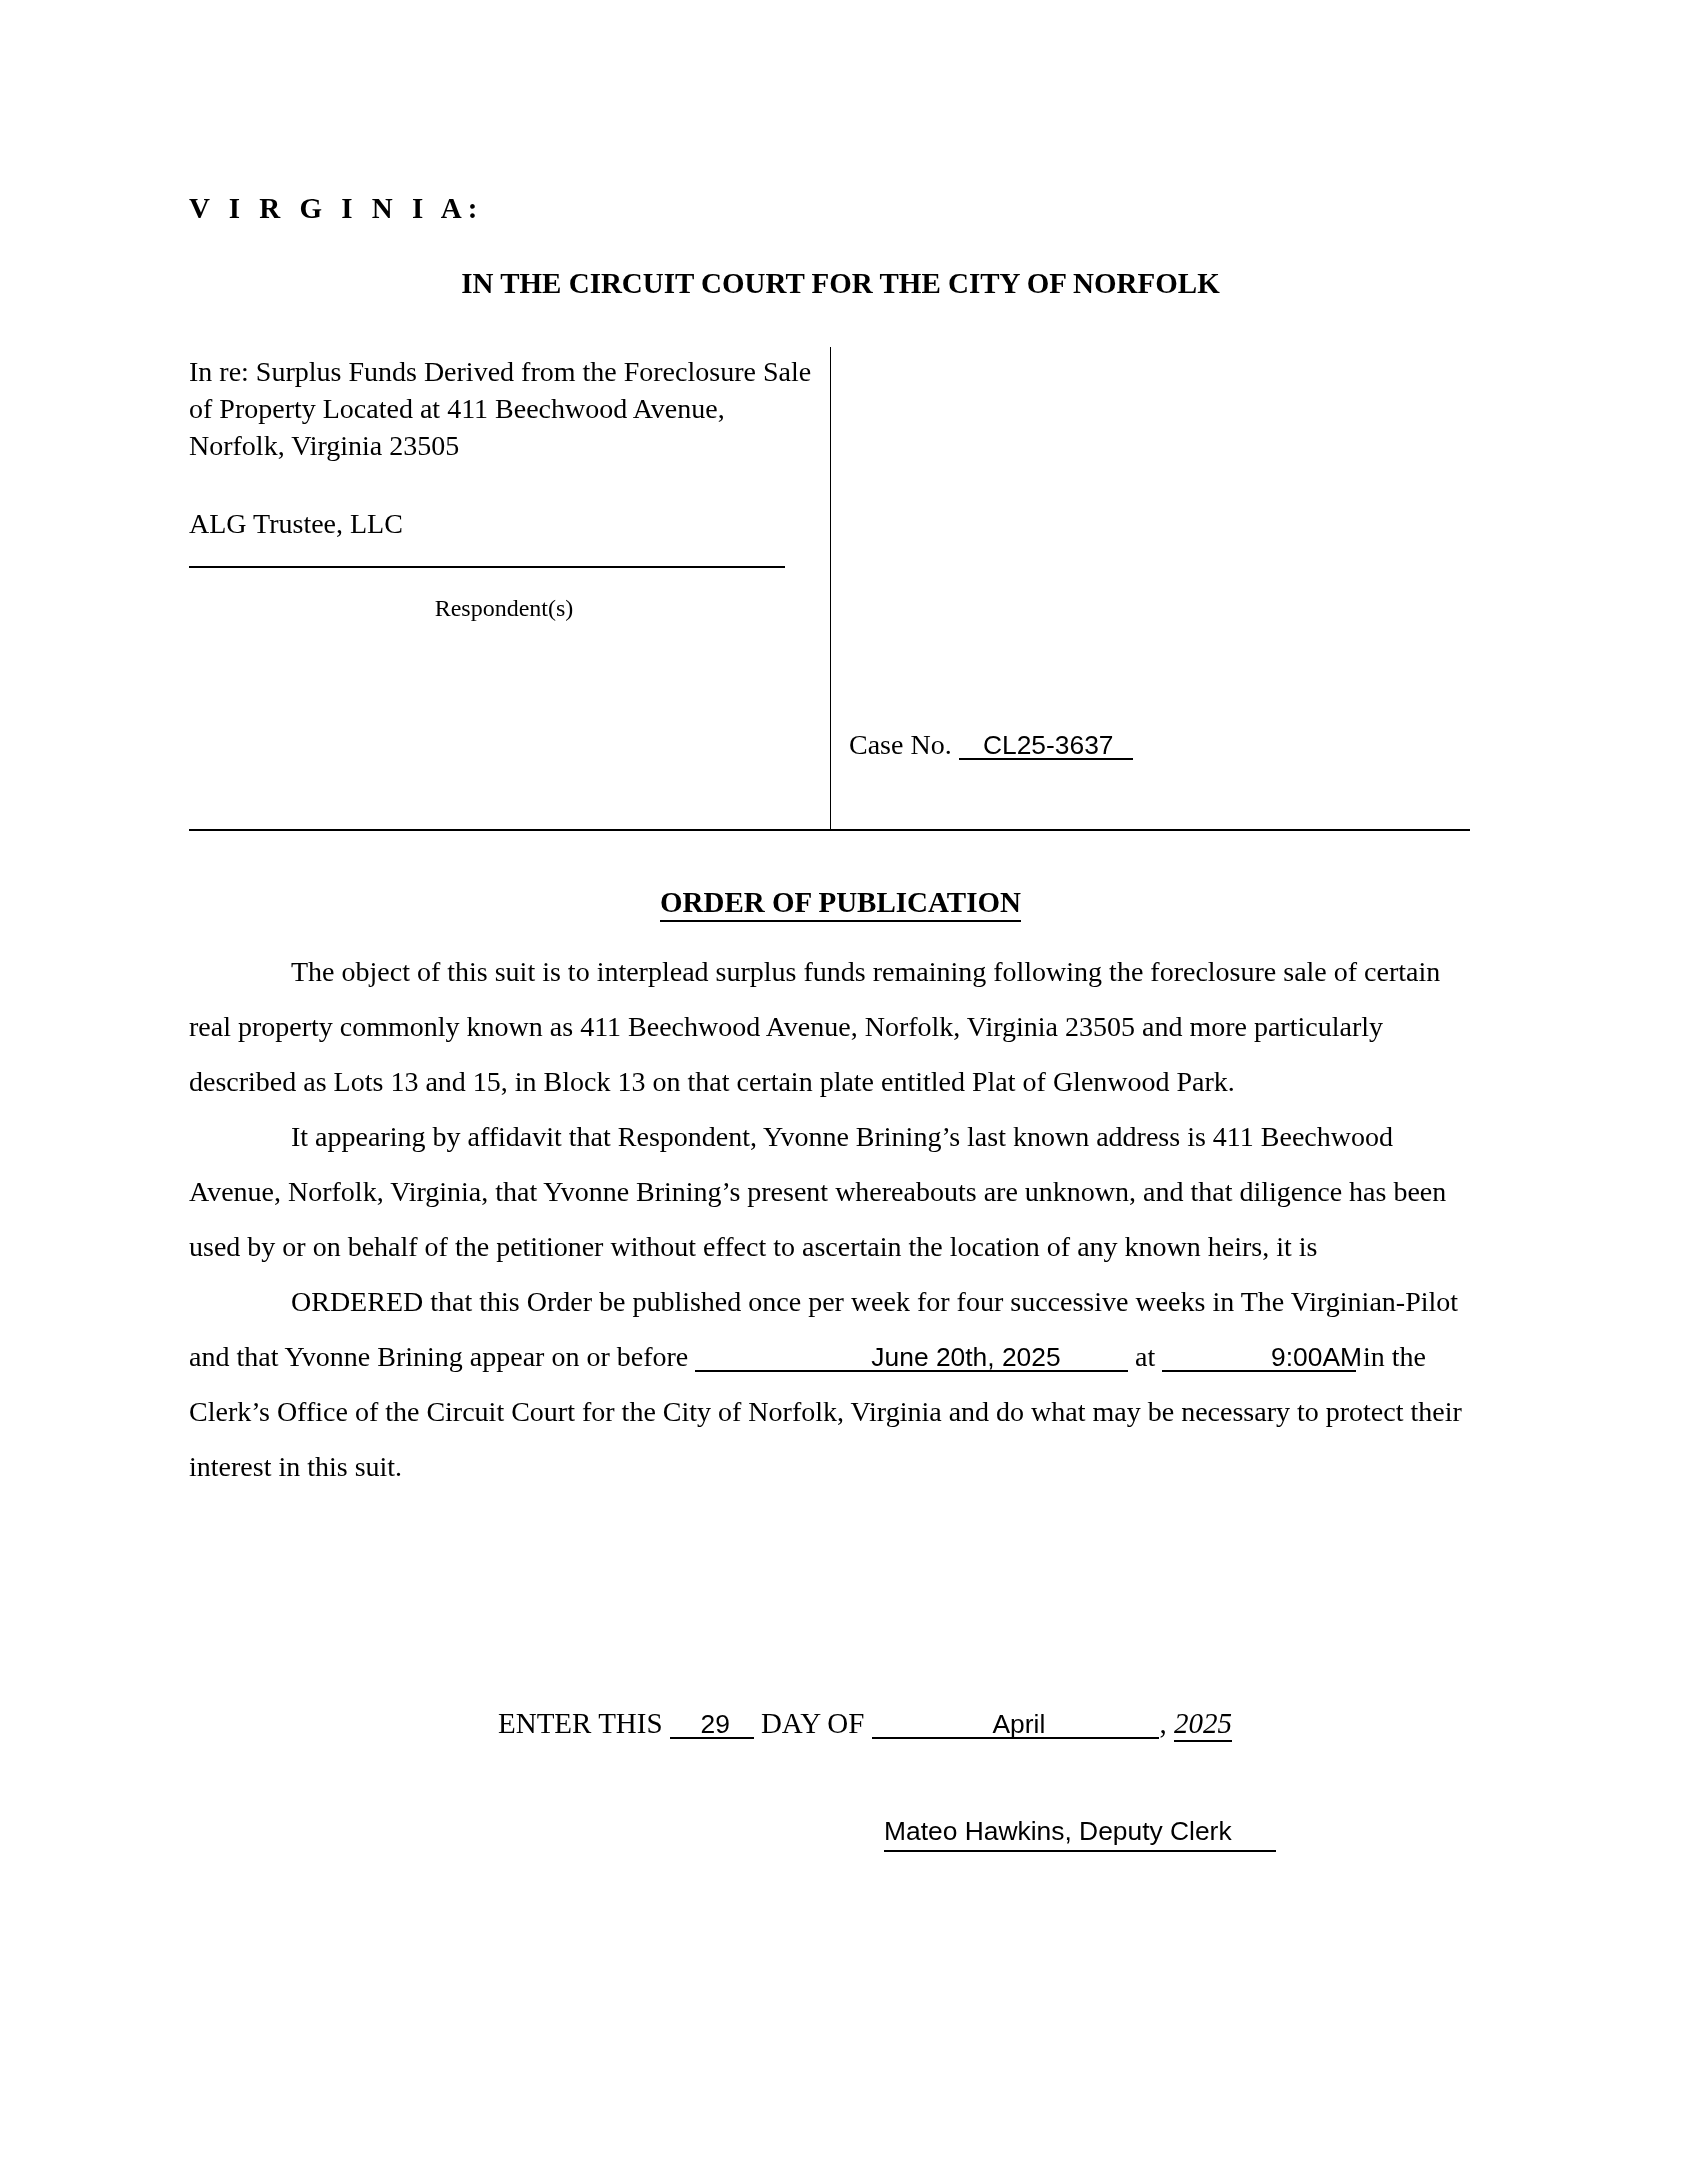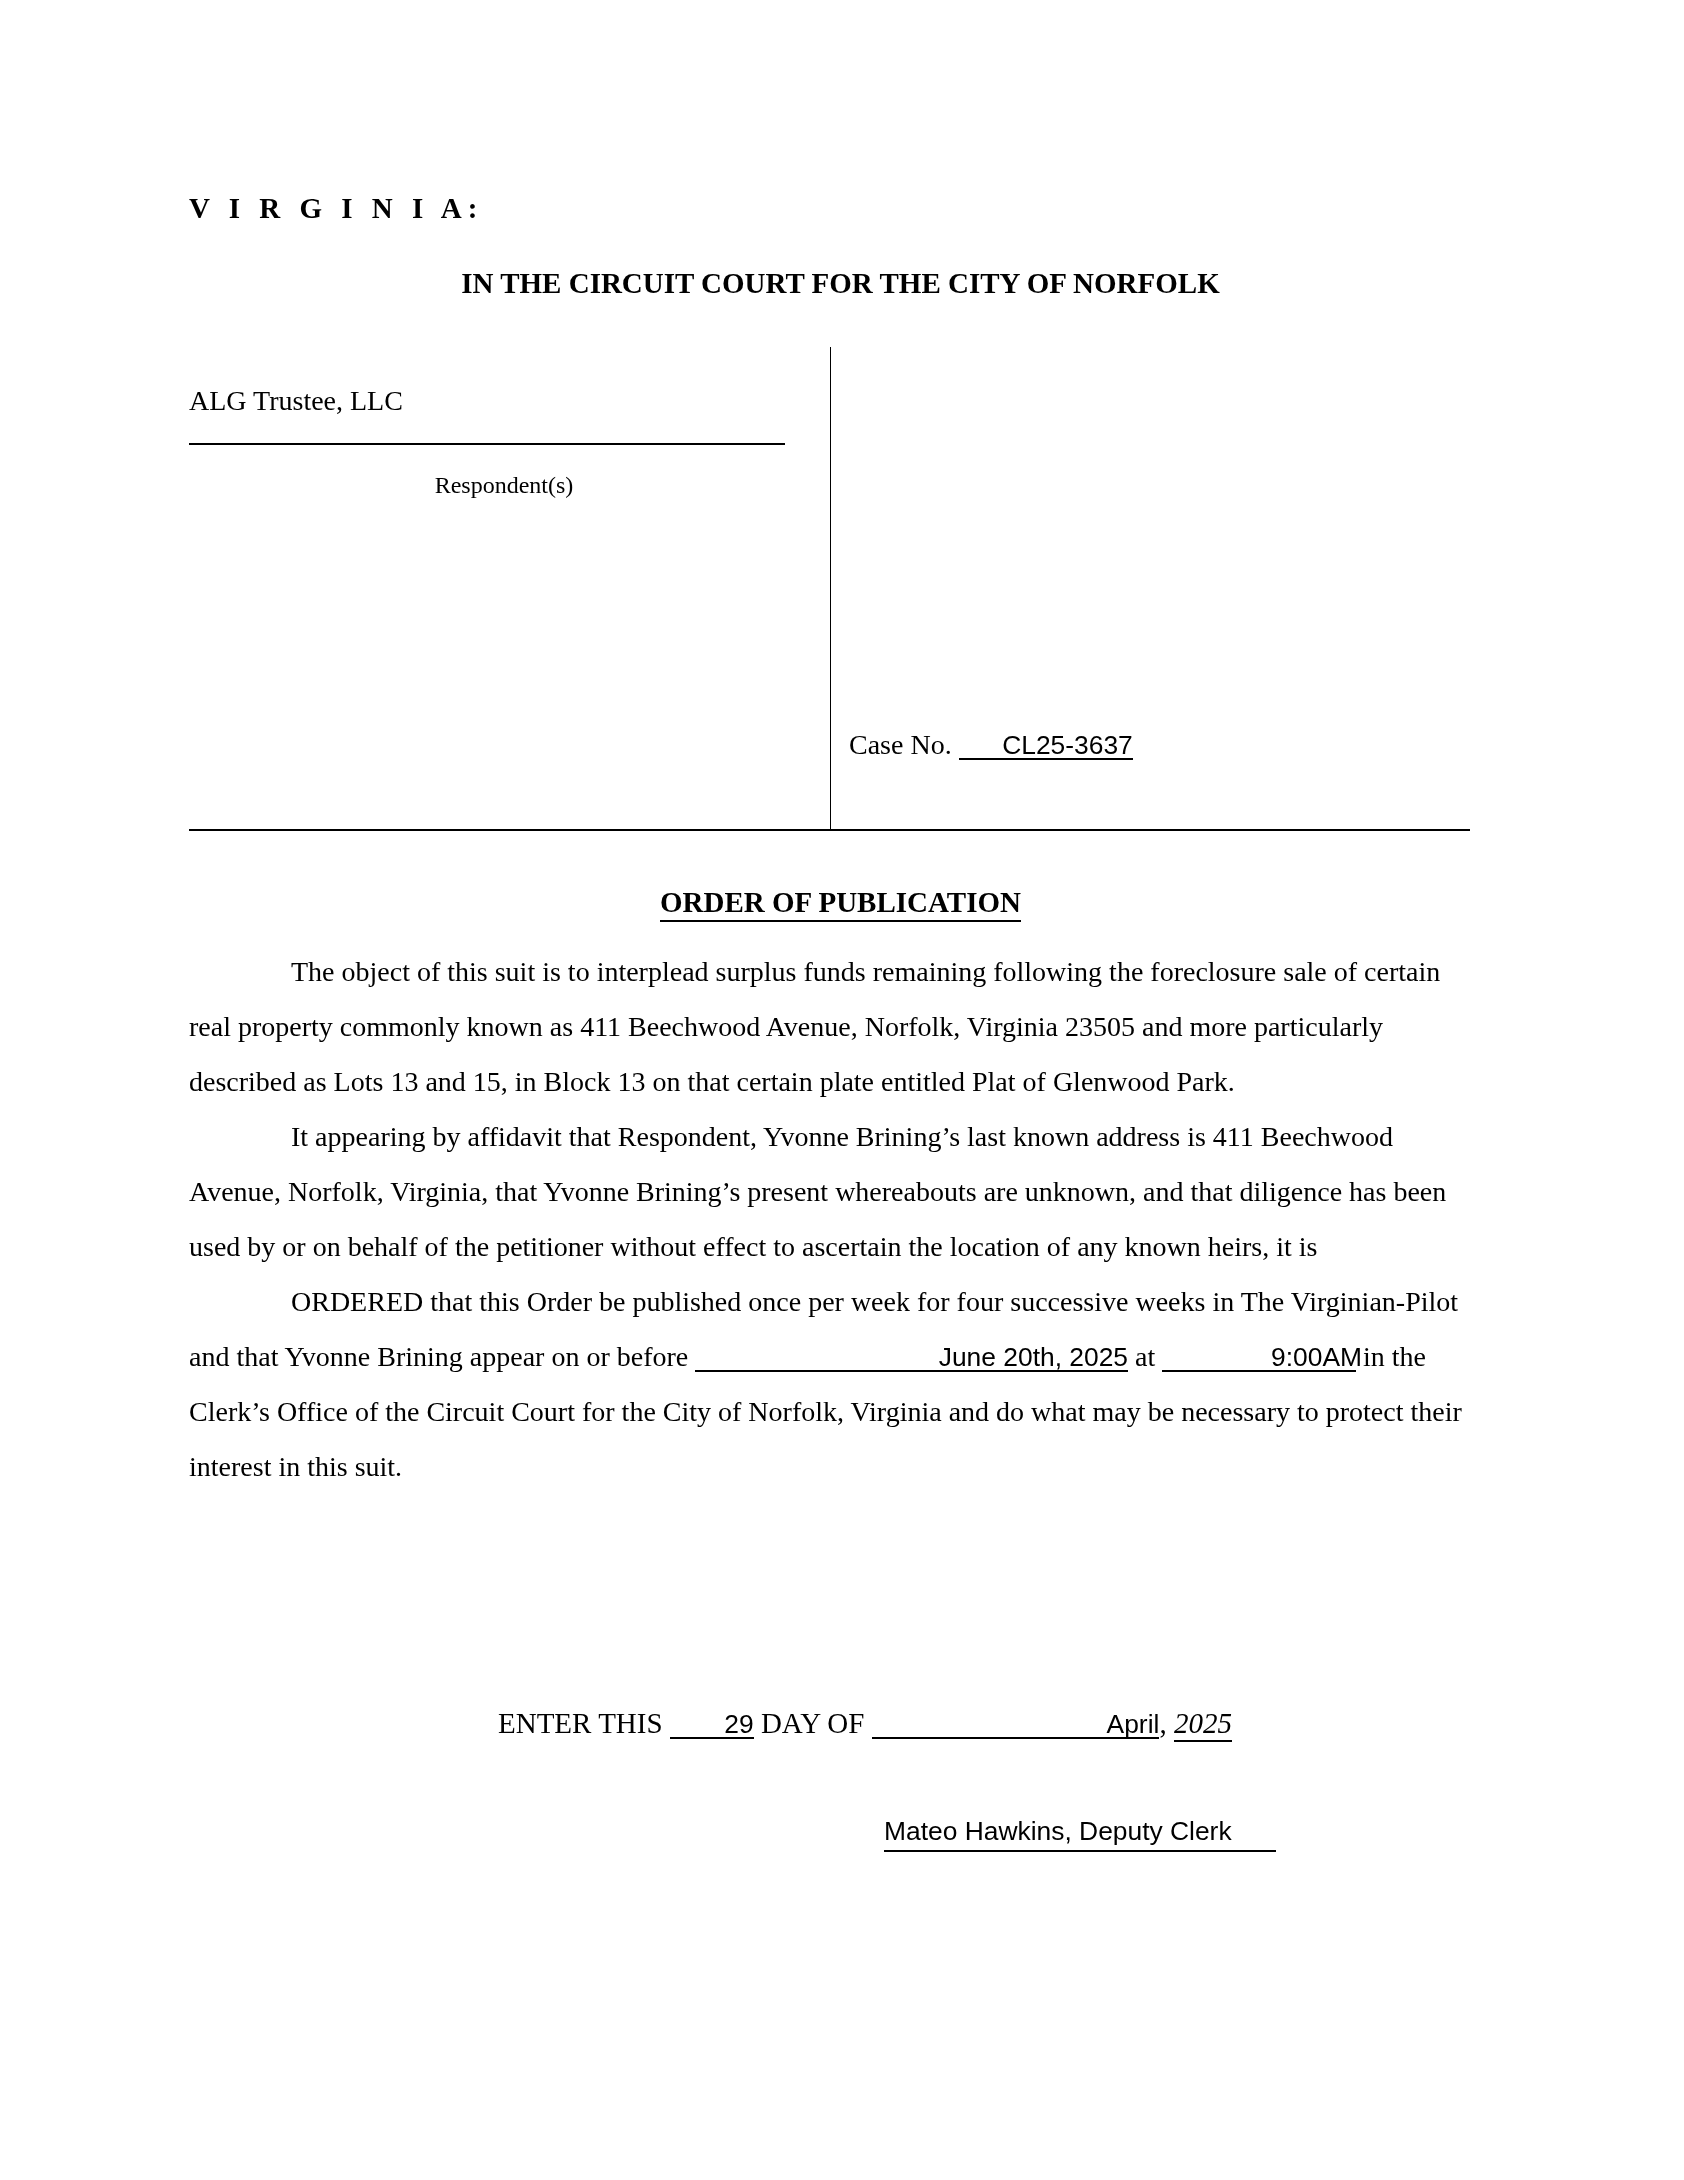--- a/index.html
+++ b/index.html
@@ -124,21 +124,21 @@
     font-size: 28px;
     white-space: nowrap;
   }
   .fill {
     font-family: "Liberation Sans", "DejaVu Sans", sans-serif;
     font-size: 26.4px;
   }
   .blank {
     display: inline-block;
     border-bottom: 2.6px solid #000;
-    text-align: right;
+    text-align: center;
     vertical-align: baseline;
     line-height: 1.0;
     overflow: visible;
     white-space: nowrap;
   }
   .blank-caseno { width: 169px; padding-left: 5.1px; }
 
   
   .doc-heading {
     position: absolute;
@@ -212,20 +212,21 @@
 
   <div class="state-line">V I R G I N I A:</div>
 
   <div class="court-title">IN THE CIRCUIT COURT FOR THE CITY OF NORFOLK</div>
 
   <div class="caption">
 
     <div class="caption-divider"></div>
 
     <div class="caption-left">
+      <p class="inre">In re: Surplus Funds Derived from the Foreclosure Sale of Property Located at 411 Beechwood Avenue, Norfolk, Virginia 23505</p>
       <p class="party">ALG Trustee, LLC</p>
       <div class="party-rule"></div>
       <p class="role-respondent">Respondent(s)</p>
     </div>
 
     <div class="caption-right">
       <div class="caseno"><span>Case No.</span> <span class="blank blank-caseno fill">CL25-3637</span></div>
     </div>
 
     <div class="caption-bottom"></div>

